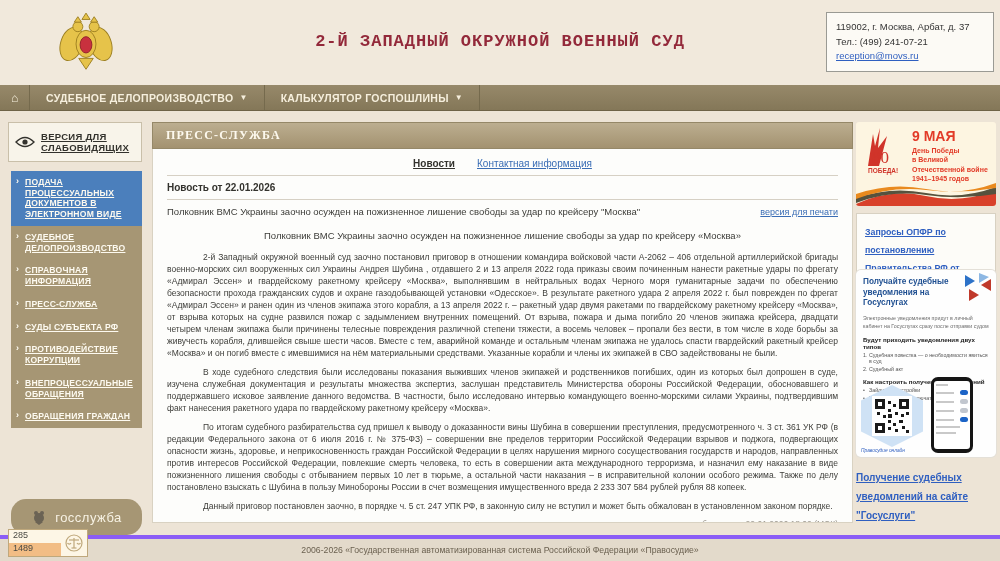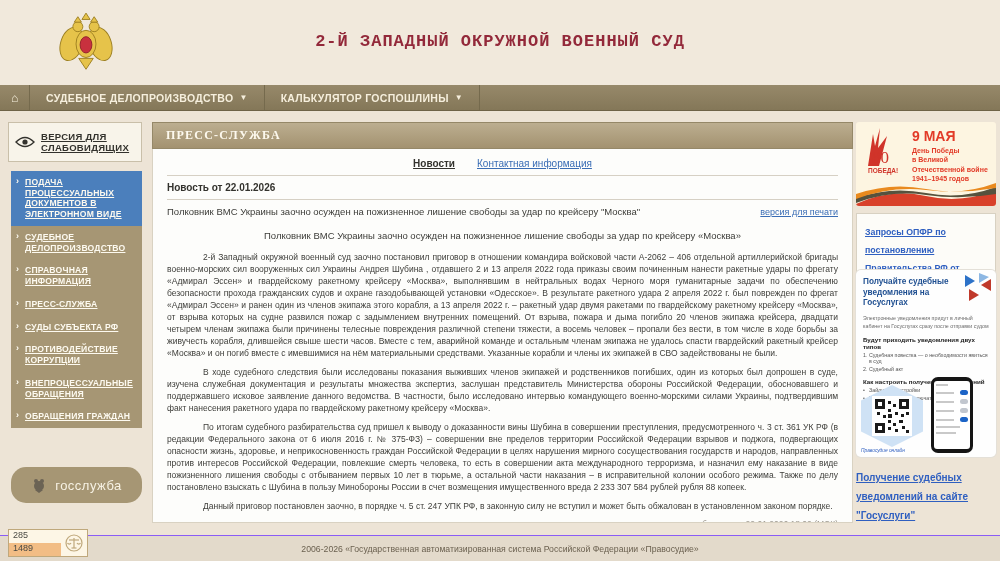--- a/index.html
+++ b/index.html
@@ -38,21 +38,21 @@
     border:1px solid #c9bfa9; padding:8px 6px; display:flex; gap:6px; align-items:center;
     cursor:pointer; }
   .eyebox svg { flex:0 0 auto; }
   .eyebox span { font-size:9.5px; font-weight:bold; color:#33322d; text-decoration:underline; letter-spacing:.3px; }
   .menu { position:absolute; left:11px; top:60px; width:131px; }
   .mitem { background:#a69674; margin-bottom:0; padding:6px 6px 6px 14px; position:relative;
     color:#fdfaf0; font-weight:bold; font-size:8.6px; line-height:1.25; text-decoration:underline;
     cursor:pointer; letter-spacing:.2px; }
   .mitem::before { content:"›"; position:absolute; left:5px; top:5px; font-size:9px; text-decoration:none; }
   .mitem.active { background:#4b7fbc; }
-  .gossluzhba { position:absolute; left:11px; top:356px; width:131px; height:36px; background:#a69674;
+  .gossluzhba { position:absolute; left:11px; top:388px; width:131px; height:36px; background:#a69674;
     display:flex; align-items:center; justify-content:center; gap:8px; cursor:pointer;border-radius:15px; }
   .gossluzhba span { color:#f7f2e4; font-size:13px; letter-spacing:.5px; }
 
   
   .counter { position:absolute; left:8px; bottom:4px; width:80px; height:28px;
     border:1px solid #bfa87c; background:#fdf6e6; display:flex; z-index:5; }
   .cnt-nums { width:52px; display:flex; flex-direction:column; font-size:9px; color:#4a4a44; }
   .cnt-top { flex:1; background:#fdf6e6; padding-left:4px; }
   .cnt-bot { flex:1; background:#f2bd85; padding-left:4px; }
   .cnt-ico { flex:1; display:flex; align-items:center; justify-content:center; }
@@ -115,21 +115,21 @@
   .ph-row { display:flex; justify-content:space-between; align-items:center; margin-bottom:4px; }
   .ph-line { width:18px; height:2px; background:#c9c9c9; }
   .ph-tog { width:8px; height:5px; border-radius:3px; background:#1c64c7; }
   .ph-tog.off { background:#c2c7cf; }
 
   .gosu-link { position:absolute; top:356px; left:0; width:130px; }
   .gosu-link span { font-size:10px; font-weight:bold; color:#2f5fc0; text-decoration:underline; line-height:1.6; }
 
   
   .footer { position:absolute; bottom:0; left:0; width:1000px; height:26px; background:#e3dacb;
-    border-top:1px solid #8b5cf6; display:flex; align-items:center; justify-content:center; }
+    border-top:4px solid #8b5cf6; display:flex; align-items:center; justify-content:center; }
   .footer span { font-size:8.7px; color:#6b6150; }
 </style>
 </head>
 <body>
 
 <div class="page">
 
   <div class="hdr">
     <svg class="emblem" viewBox="0 0 64 70">
       <g fill="#e6c34a" stroke="#9a7d1f" stroke-width="1">
@@ -139,20 +139,25 @@
         <ellipse cx="32" cy="36" rx="11" ry="15"></ellipse>
         <circle cx="23" cy="17" r="5.5"></circle>
         <circle cx="41" cy="17" r="5.5"></circle>
         <path d="M19 12 l4 -6 l4 6 z"></path>
         <path d="M37 12 l4 -6 l4 6 z"></path>
         <path d="M27.5 9 l4.5 -7 l4.5 7 z"></path>
       </g>
       <ellipse cx="32" cy="37" rx="6.5" ry="9" fill="#c8313e" stroke="#8d1f2a" stroke-width="1"></ellipse>
     </svg>
     <div class="site-title">2-Й ЗАПАДНЫЙ ОКРУЖНОЙ ВОЕННЫЙ СУД</div>
+    <div class="contact">
+      <div>119002, г. Москва, Арбат, д. 37</div>
+      <div>Тел.: (499) 241-07-21</div>
+      <a href="#">reception@movs.ru</a>
+    </div>
   </div>
 
   <div class="nav">
     <div class="nav-home">
       <span>⌂</span>
     </div>
     <div class="nav-item">
       <span>СУДЕБНОЕ ДЕЛОПРОИЗВОДСТВО</span>
       <span class="chev">▼</span>
     </div>

